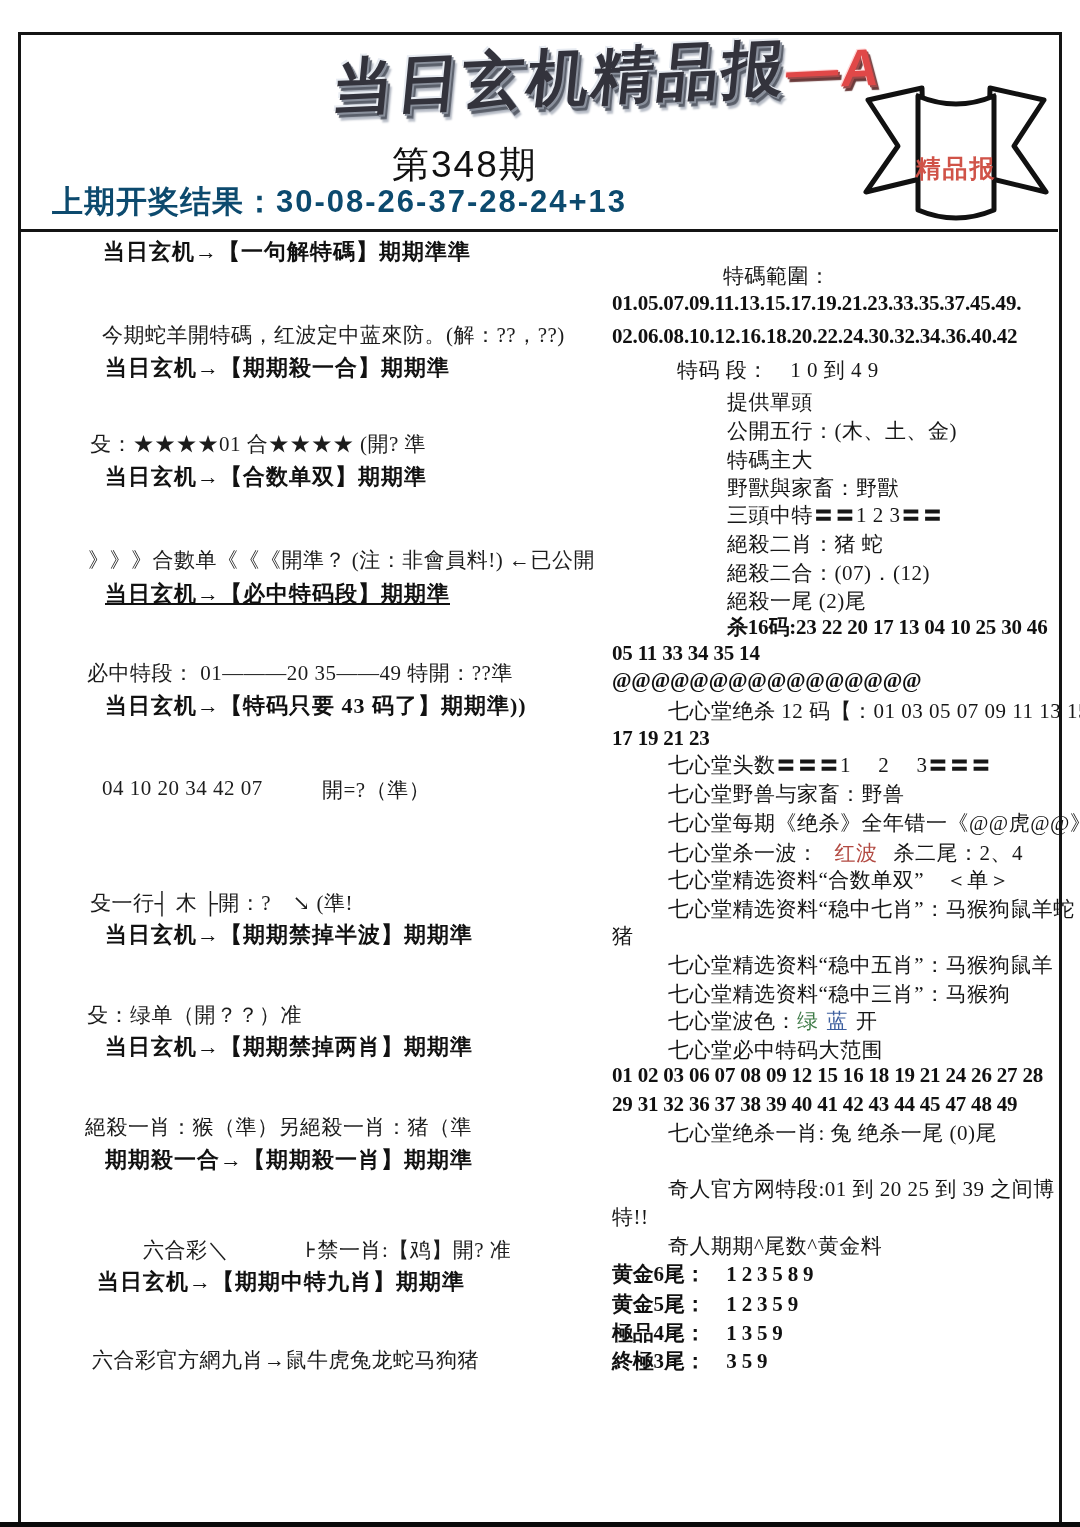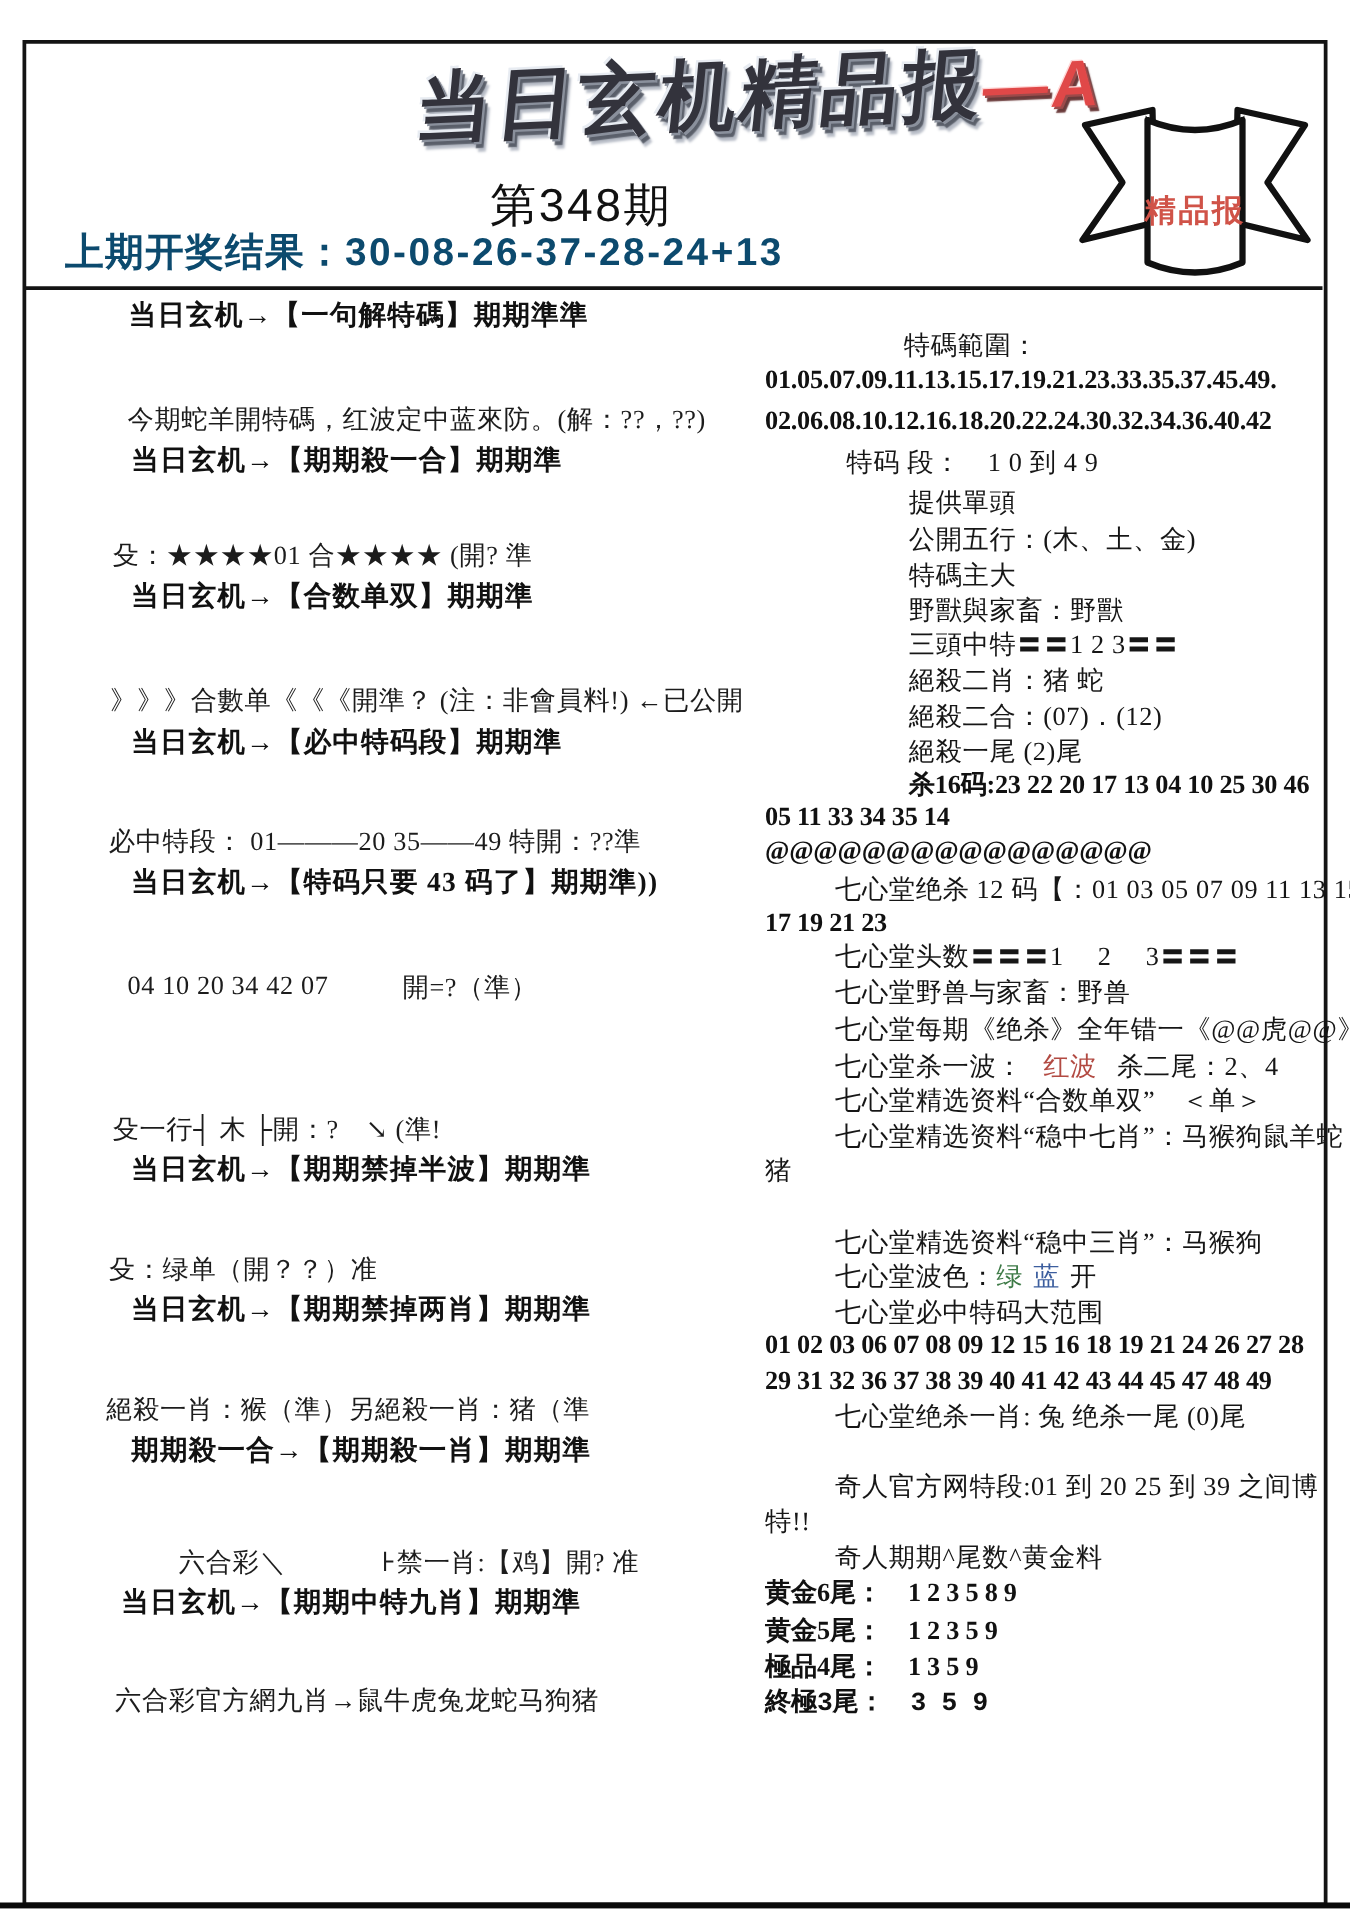--- a/index.html
+++ b/index.html
@@ -104,21 +104,21 @@
 
   <div class="main" style="left:103px;top:237px;">当日玄机→【一句解特碼】期期準準</div>
 
   <div class="tip" style="left:102px;top:321px;">今期蛇羊開特碼，红波定中蓝來防。(解：??，??)</div>
   <div class="main" style="left:105px;top:353px;">当日玄机→【期期殺一合】期期準</div>
 
   <div class="tip" style="left:90px;top:430px;">殳：★★★★01 合★★★★ (開? 準</div>
   <div class="main" style="left:105px;top:462px;">当日玄机→【合数单双】期期準</div>
 
   <div class="tip" style="left:88px;top:546px;">》》》合數单《《《開準？ (注：非會員料!) ←已公開</div>
-  <div class="main" style="left:105px;top:579px;">当日玄机→【必中特码段】期期準</div>
+  <div class="main" style="left:105px;top:579px;text-decoration:underline;">当日玄机→【必中特码段】期期準</div>
 
   <div class="tip" style="left:87px;top:659px;">必中特段： 01———20 35——49 特開：??準</div>
   <div class="main" style="left:105px;top:691px;">当日玄机→【特码只要 43 码了】期期準))</div>
 
   <div class="tip" style="left:102px;top:776px;">04 10 20 34 42 07</div>
   <div class="tip" style="left:322px;top:776px;">開=?（準）</div>
 
   <div class="tip" style="left:90px;top:889px;">殳一行┤ 木 ├開：?　↘ (準!</div>
   <div class="main" style="left:105px;top:920px;">当日玄机→【期期禁掉半波】期期準</div>
 
@@ -153,30 +153,31 @@
   <div class="rnum" style="left:612px;top:726px;">17 19 21 23</div>
   <div class="rline" style="left:668px;top:751px;">七心堂头数〓〓〓1　 2　 3〓〓〓</div>
   <div class="rline" style="left:668px;top:780px;">七心堂野兽与家畜：野兽</div>
   <div class="rline" style="left:668px;top:809px;">七心堂每期《绝杀》全年错一《@@虎@@》</div>
 
   <div class="rline" style="left:668px;top:839px;"><span>七心堂杀一波：</span><span class="wave-gap"></span><span class="red-ink">红波</span><span class="wave-gap"></span><span>杀二尾：2、4</span></div>
 
   <div class="rline" style="left:668px;top:866px;">七心堂精选资料“合数单双”　＜单＞</div>
   <div class="rline" style="left:668px;top:895px;">七心堂精选资料“稳中七肖”：马猴狗鼠羊蛇</div>
   <div class="rline" style="left:612px;top:922px;">猪</div>
+  <div class="rline" style="left:668px;top:951px;">七心堂精选资料“稳中五肖”：马猴狗鼠羊</div>
   <div class="rline" style="left:668px;top:980px;">七心堂精选资料“稳中三肖”：马猴狗</div>
 
   <div class="rline" style="left:668px;top:1007px;"><span>七心堂波色：</span><span class="green-ink">绿</span><span class="gap8"></span><span class="blue-ink">蓝</span><span class="gap8"></span><span>开</span></div>
 
   <div class="rline" style="left:668px;top:1036px;">七心堂必中特码大范围</div>
   <div class="rnum" style="left:612px;top:1063px;">01 02 03 06 07 08 09 12 15 16 18 19 21 24 26 27 28</div>
   <div class="rnum" style="left:612px;top:1092px;">29 31 32 36 37 38 39 40 41 42 43 44 45 47 48 49</div>
   <div class="rline" style="left:668px;top:1119px;">七心堂绝杀一肖: 兔  绝杀一尾 (0)尾</div>
 
   <div class="rline" style="left:668px;top:1175px;">奇人官方网特段:01 到 20 25 到 39 之间博</div>
   <div class="rline" style="left:612px;top:1203px;">特!!</div>
   <div class="rline" style="left:668px;top:1232px;">奇人期期^尾数^黄金料</div>
   <div class="rnum" style="left:612px;top:1260px;">黄金6尾：　1 2 3 5 8 9</div>
   <div class="rnum" style="left:612px;top:1290px;">黄金5尾：　1 2 3 5 9</div>
   <div class="rnum" style="left:612px;top:1319px;">極品4尾：　1 3 5 9</div>
-  <div class="rnum" style="left:612px;top:1347px;font-family:Liberation Mono, monospace;">終極3尾：　3 5 9</div>
+  <div class="rnum" style="left:612px;top:1347px;">終極3尾：　3 5 9</div>
 
 </div>
 
 </body></html>

